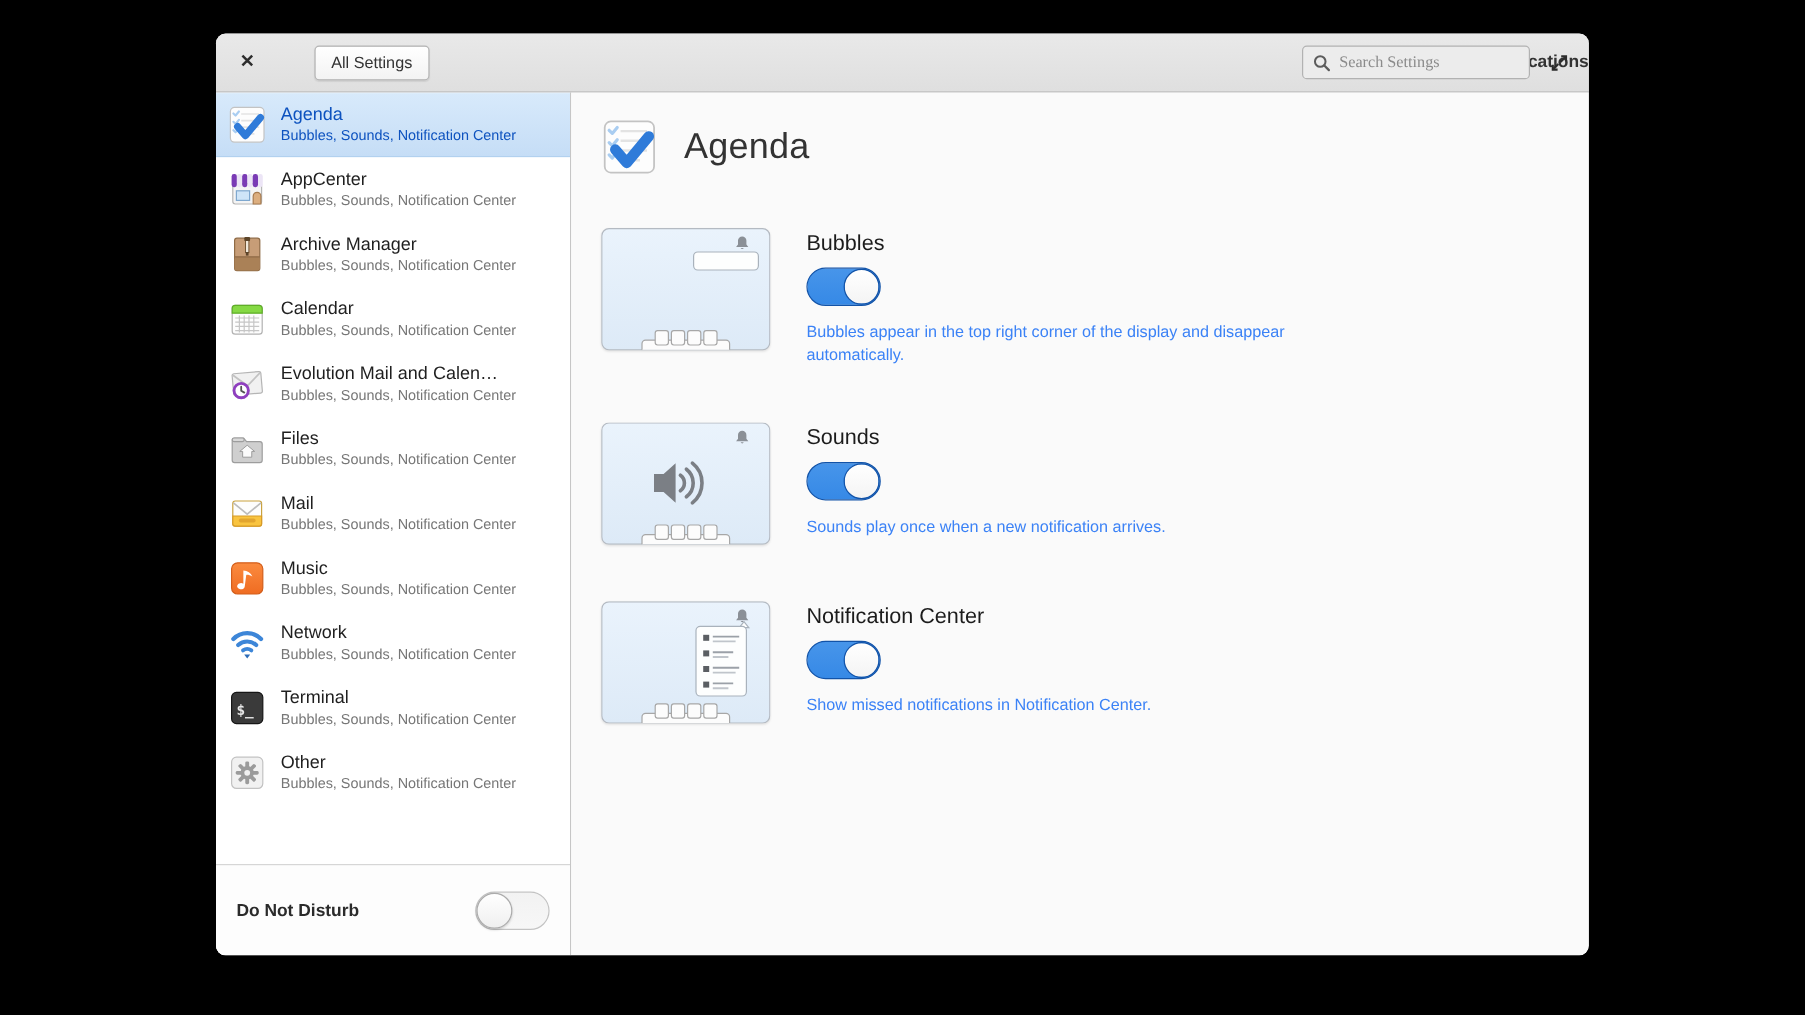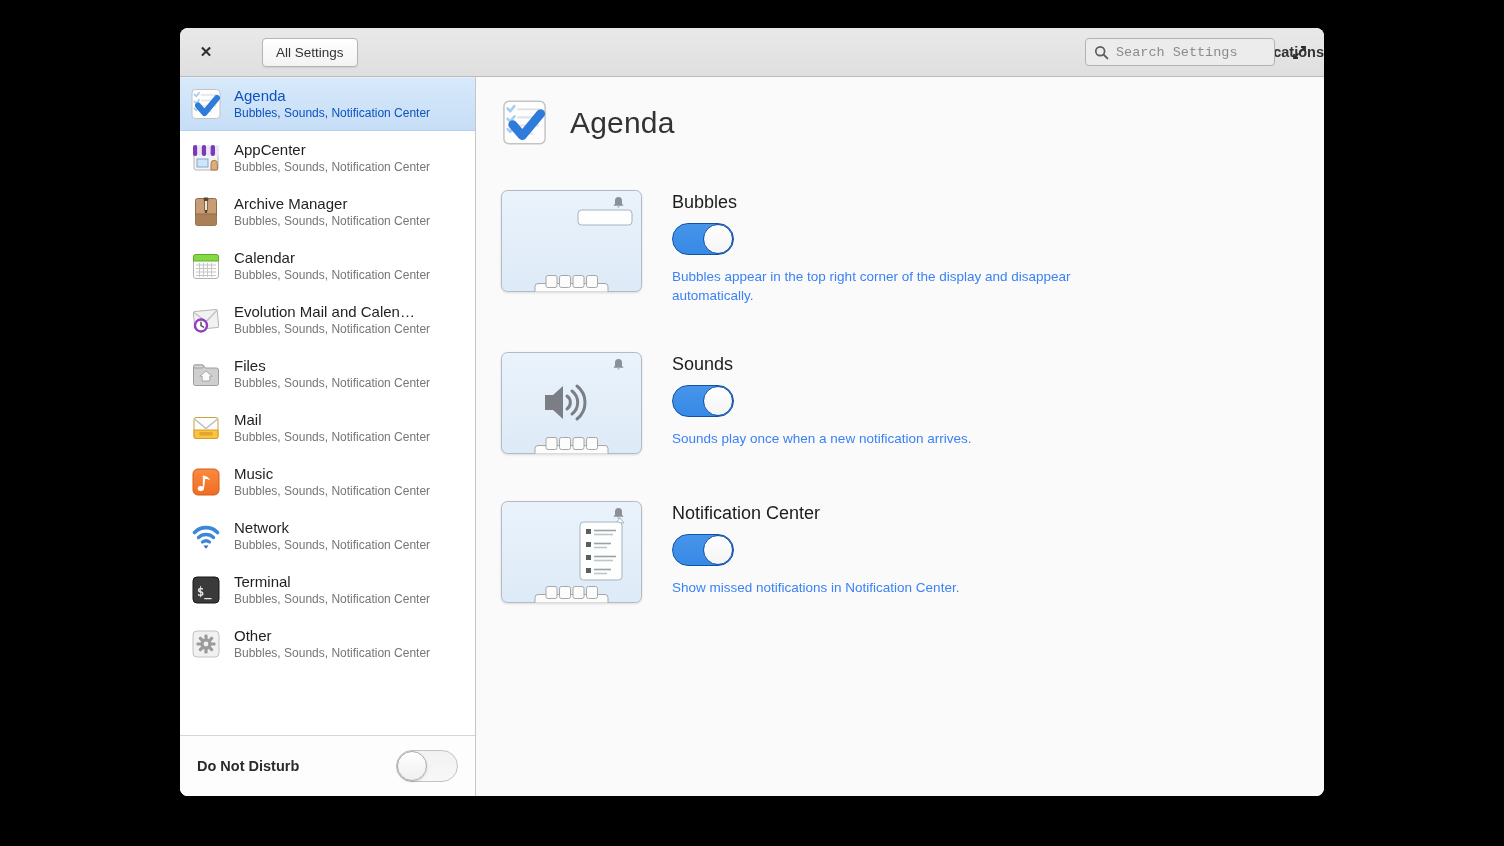--- a/index.html
+++ b/index.html
@@ -38,21 +38,21 @@
   }
   .tb-right { margin-left:auto; display:flex; align-items:center; gap:14px; z-index:1; }
   .search {
     display:flex; align-items:center; gap:7px;
     width:190px; height:28px; padding:0 8px;
     background:#ececec; border:1px solid #b2b2b2; border-radius:4px;
   }
   .search svg { flex:none; }
   .search input {
     border:none; background:transparent; outline:none; width:100%;
-    font-size:13.5px; color:#444; font-family:Liberation Mono, monospace;
+    font-size:13.5px; color:#444; font-family:Liberation Serif, serif;
   }
   .search input::placeholder { color:#8b8b8b; }
   .expand-btn { border:none; background:transparent; cursor:pointer; padding:2px; display:flex; }
 
   
   .body { flex:1; display:flex; min-height:0; }
   .sidebar {
     width:296px; flex:none; background:#ffffff;
     border-right:1px solid #c6c6c6; display:flex; flex-direction:column;
   }
@@ -64,21 +64,21 @@
   .side-row .txt { min-width:0; }
   .side-row .t1 { font-size:15px; color:#1f1f1f; line-height:1.25; white-space:nowrap; overflow:hidden; text-overflow:ellipsis; }
   .side-row .t2 { font-size:12px; color:#767676; line-height:1.3; white-space:nowrap; }
   .side-row.selected {
     background:linear-gradient(#d8eafb,#c5ddf6);
     box-shadow:inset 0 1px 0 #e2f0fc, inset 0 -1px 0 #b2d1ef;
   }
   .side-row.selected .t1, .side-row.selected .t2 { color:#0d52bf; }
 
   .side-footer {
-    flex:none; height:61px; border-top:1px solid #d6d6d6; background:#fdfdfd;
+    flex:none; height:76px; border-top:1px solid #d6d6d6; background:#fdfdfd;
     display:flex; align-items:center; justify-content:space-between; padding:0 17px;
   }
   .dnd-label { font-size:14.5px; font-weight:bold; color:#2b2b2b; }
 
   
   .switch { position:relative; width:62px; height:32px; border-radius:16px; cursor:pointer; flex:none; }
   .switch .knob { position:absolute; top:0; width:30px; height:30px; border-radius:50%; }
   .switch.on { background:linear-gradient(#4795ea,#3689e6); border:1px solid #1253a8; }
   .switch.on .knob { right:0; background:linear-gradient(#ffffff,#f4f4f4); border:1px solid #1253a8; }
   .switch.off { background:linear-gradient(#f2f2f2,#f7f7f7); border:1px solid #c3c3c3; }

